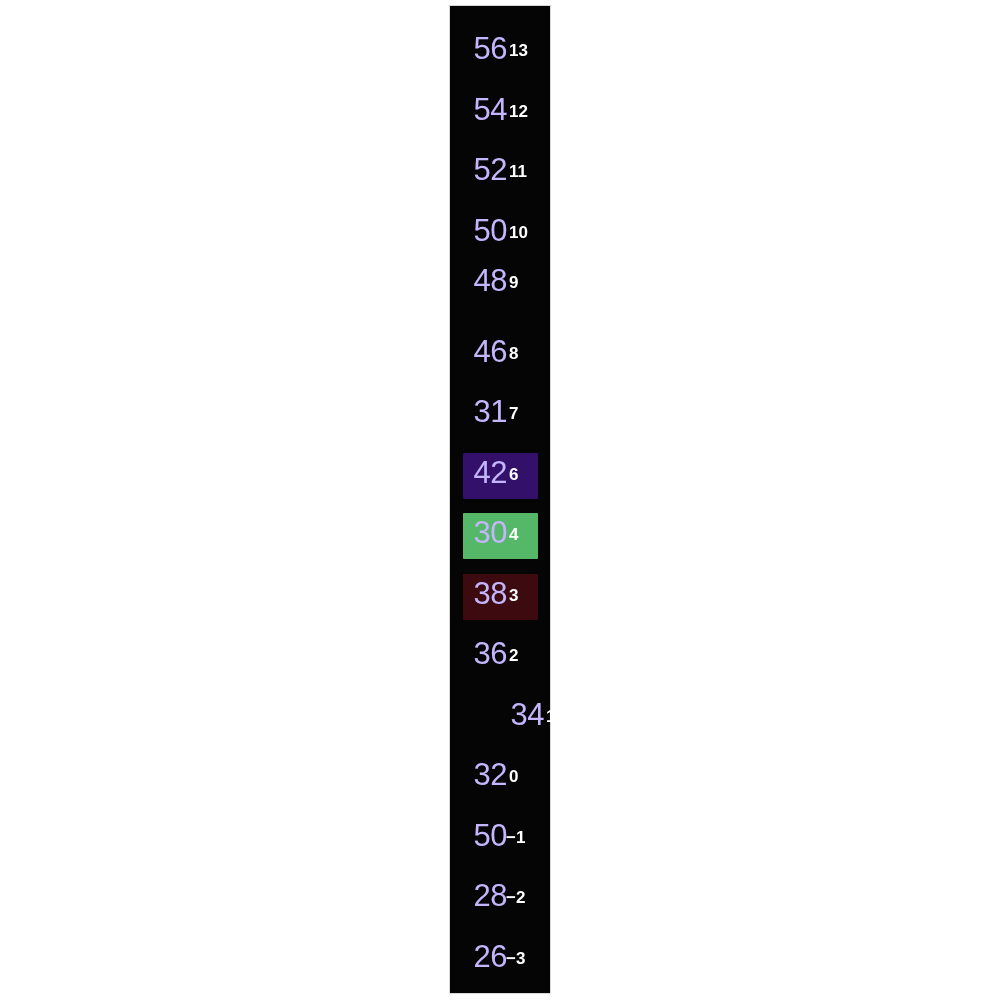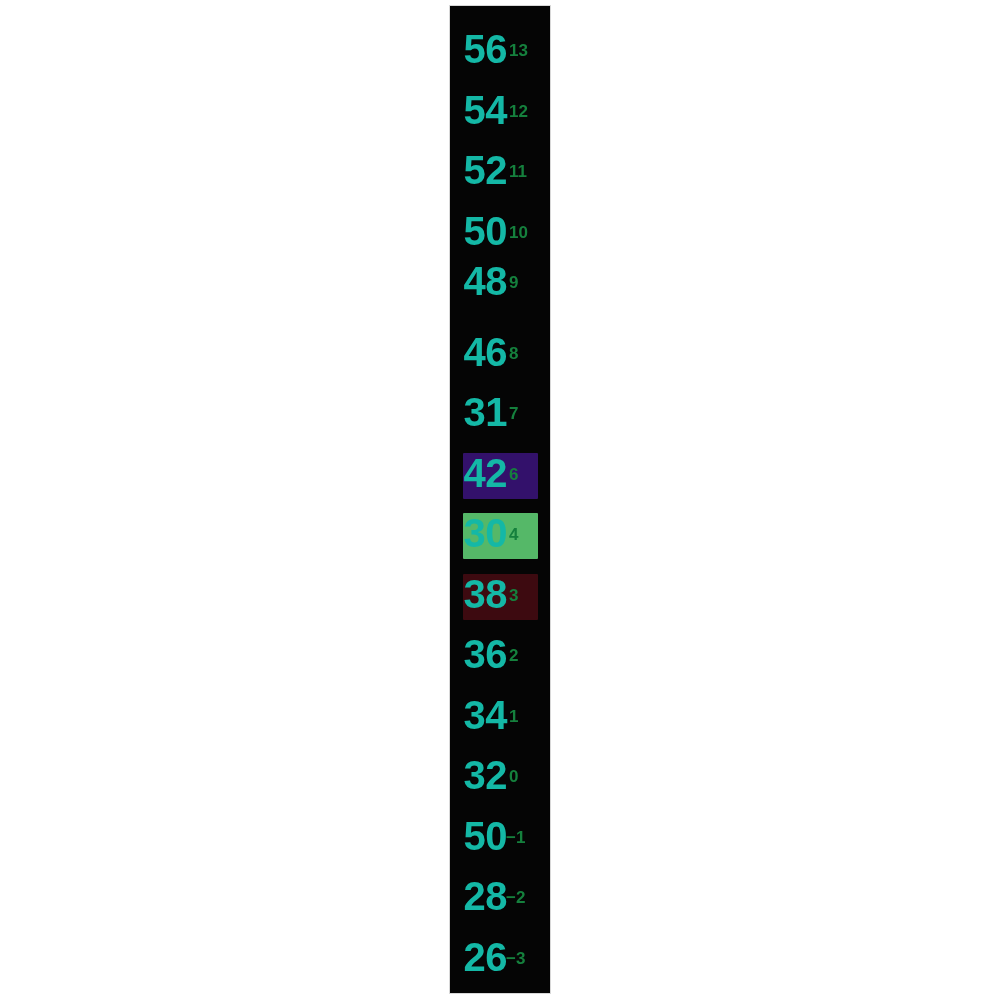--- a/index.html
+++ b/index.html
@@ -59,35 +59,35 @@
     width: 100px;
     height: 60px;
   }
 
   .f-val {
     position: absolute;
     left: 0;
     top: 9px;
     width: 57px;
     text-align: right;
-    color: #14b8a6;
-    font-size: 40px;
-    font-weight: 700;
+    color: #c4b5fd;
+    font-size: 31px;
+    font-weight: 400;
     letter-spacing: -0.5px;
     line-height: 36px;
     font-family: "Liberation Sans", sans-serif;
   }
 
   .c-val {
     position: absolute;
     left: 59px;
     top: 18px;
     width: 30px;
     text-align: left;
-    color: #15803d;
+    color: #ffffff;
     font-size: 17px;
     font-weight: 700;
     line-height: 22px;
     font-family: "Liberation Sans", sans-serif;
   }
 
   .c-val.neg {
     left: 56px;
   }
 </style>
@@ -167,21 +167,21 @@
           <div class="c-val">3</div>
         </div>
       </div>
       <div class="row" style="top: 621px;">
         <div class="chip" style="background: transparent;"></div>
         <div class="nums">
           <div class="f-val">36</div>
           <div class="c-val">2</div>
         </div>
       </div>
-      <div class="row" style="top: 681.5px;">
+      <div class="row" style="top: 681.5px; margin-left: 37px;">
         <div class="chip" style="background: transparent;"></div>
         <div class="nums">
           <div class="f-val">34</div>
           <div class="c-val">1</div>
         </div>
       </div>
       <div class="row" style="top: 742px;">
         <div class="chip" style="background: transparent;"></div>
         <div class="nums">
           <div class="f-val">32</div>

